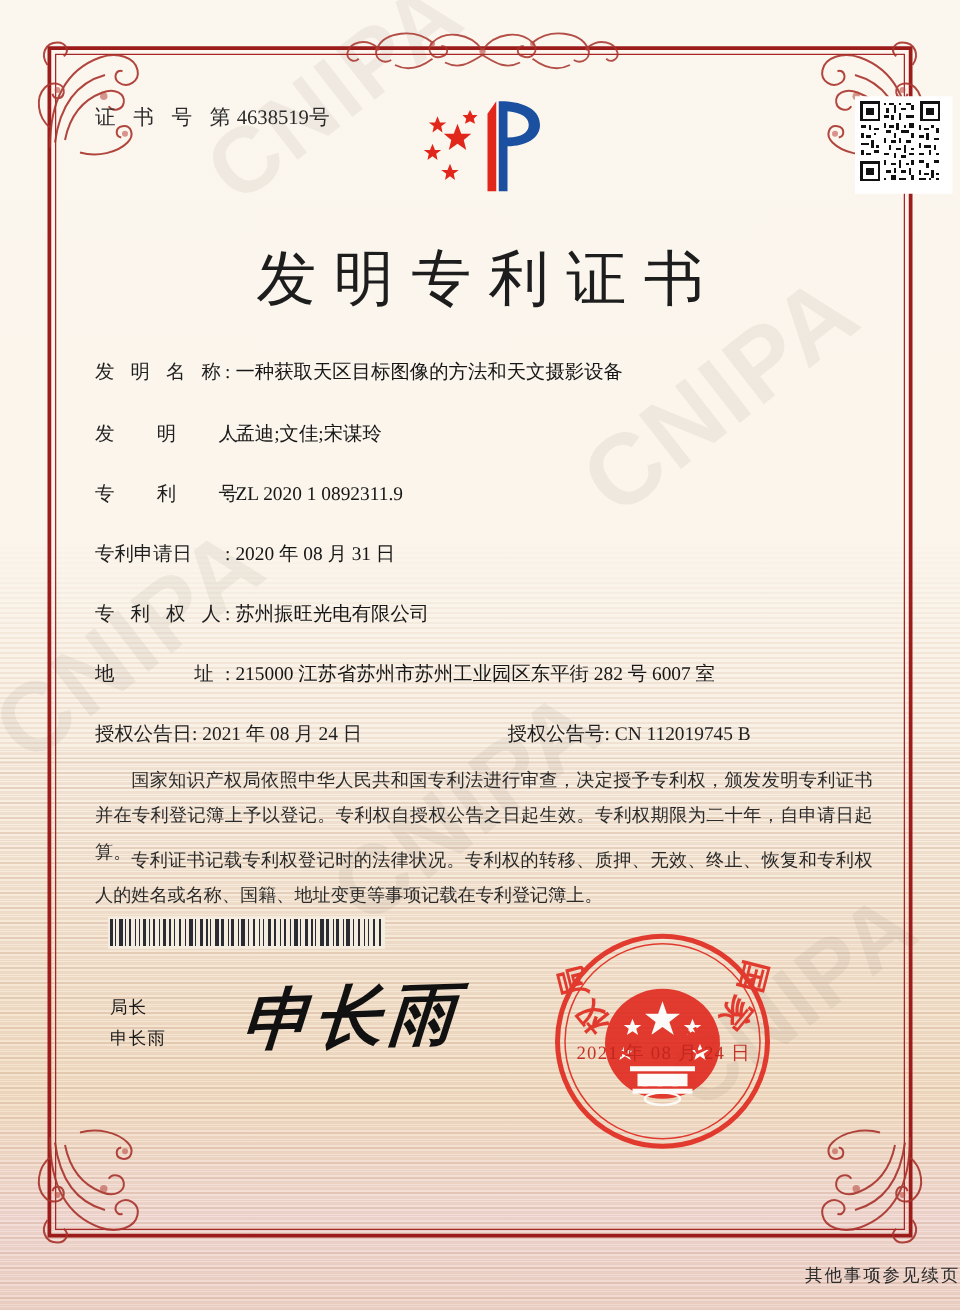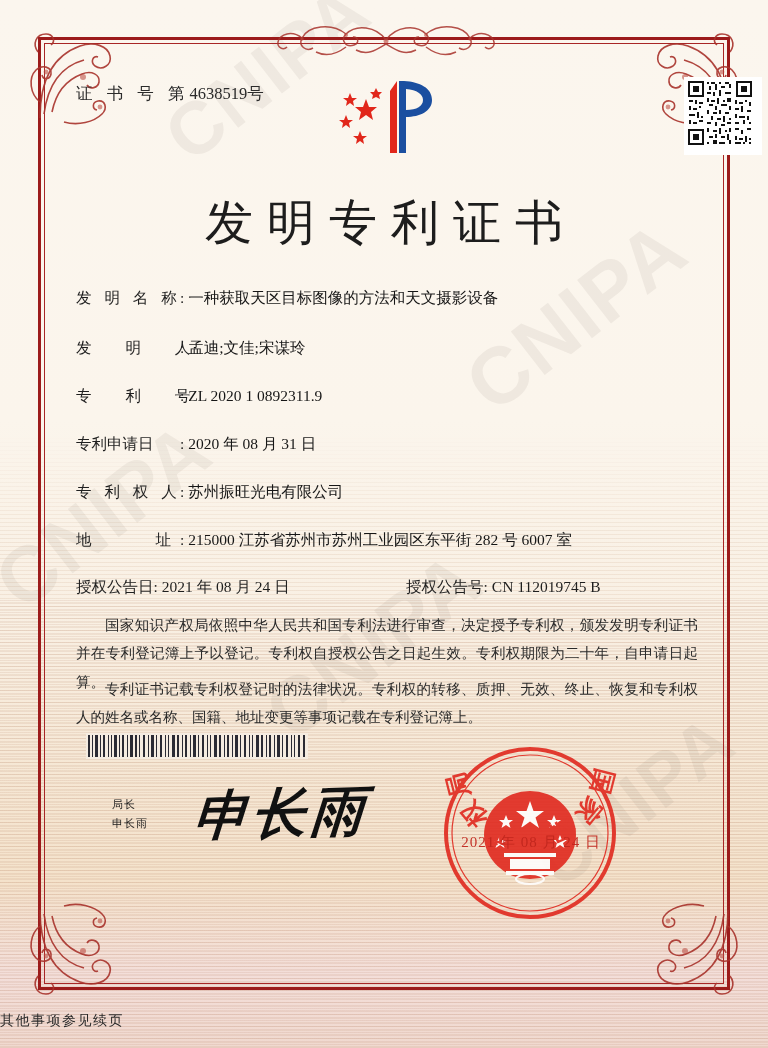--- a/index.html
+++ b/index.html
@@ -110,21 +110,21 @@
     position:absolute;left:32px;right:26px;
     font-size:14.5px;line-height:1.95;
     color:#2a2a2a;text-indent:2em;text-align:justify;
     font-family:"Liberation Serif",serif;
   }
 
   #barcode{position:absolute;left:42px;top:690px;width:222px;height:26px;}
 
   #sig-label{
     position:absolute;left:44px;top:752px;
-    font-size:11px;line-height:1.75;color:#1b1b1b;letter-spacing:1px;margin-left:24px;
+    font-size:14px;line-height:1.75;color:#1b1b1b;letter-spacing:1px;
   }
   #signature{
     position:absolute;left:150px;top:735px;
     font-size:54px;color:#111;
     font-family:"Liberation Serif",serif;
     font-style:italic;font-weight:700;
     letter-spacing:4px;
     transform:skewX(-6deg) rotate(-2deg);
   }
 
@@ -135,21 +135,21 @@
     font-family:"Liberation Serif",serif;
     opacity:.92;
   }
 
   #page-no{
     position:absolute;left:0;right:0;top:850px;text-align:center;
     font-size:14.5px;color:#24242a;letter-spacing:1px;
   }
 
   #footnote{
-    position:absolute;left:0;right:0;top:1012px;text-align:left;
+    position:absolute;left:0;right:0;top:1012px;text-align:right;
     font-size:14px;color:#2a2a2a;letter-spacing:1.5px;
   }
 </style>
 </head>
 <body>
 
 <div id="page">
   <div id="guilloche"></div>
   <div id="guilloche2"></div>
 

